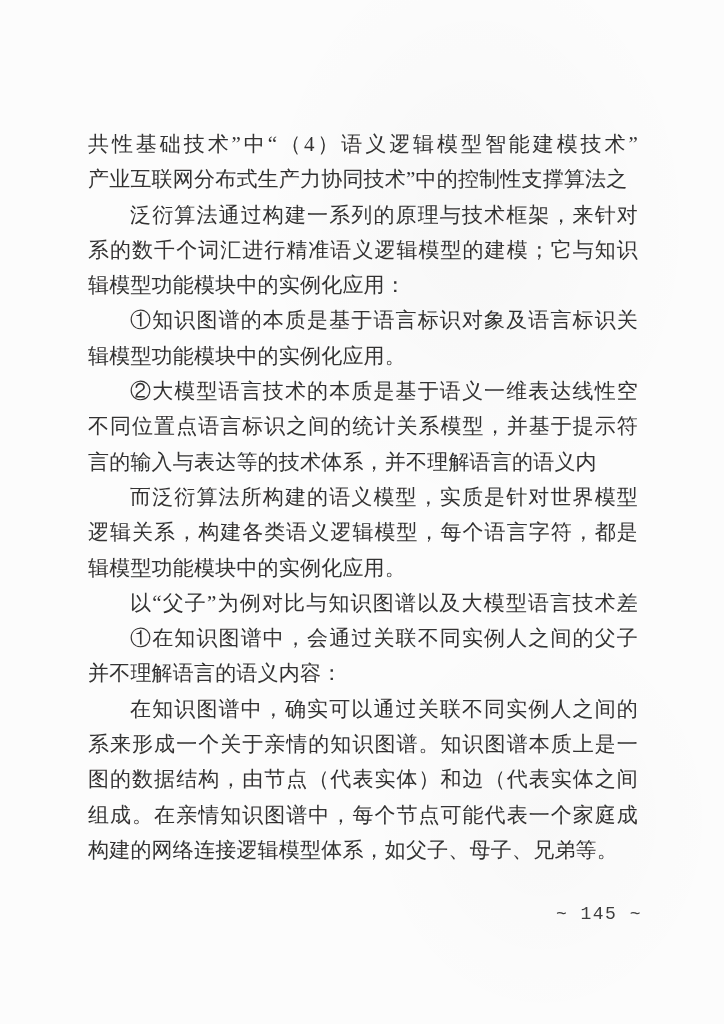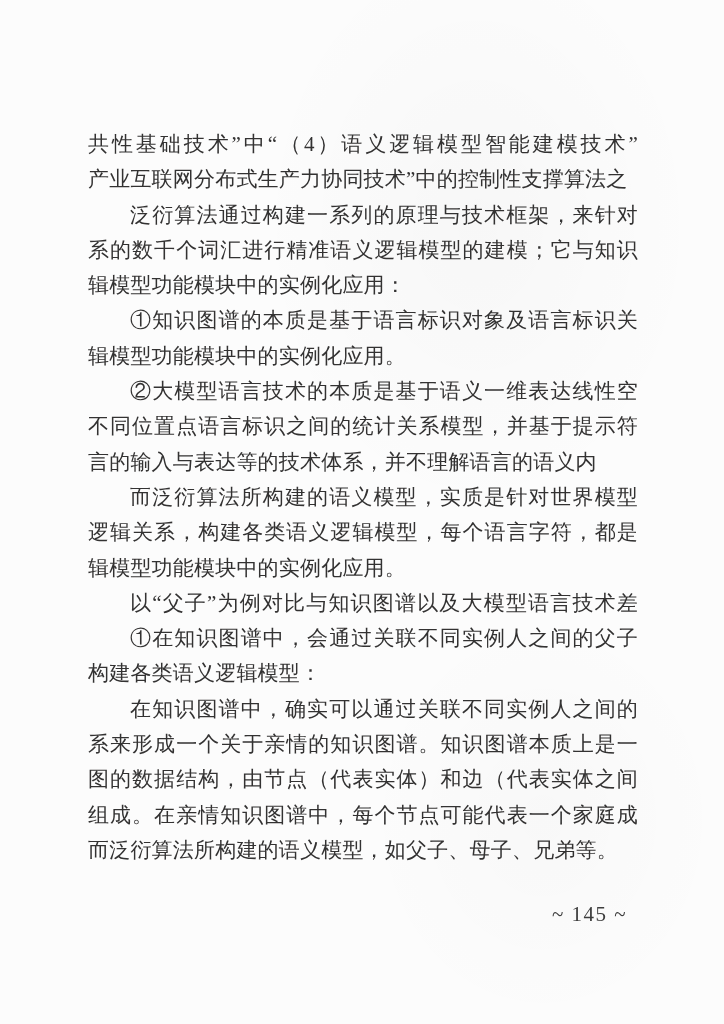--- a/index.html
+++ b/index.html
@@ -49,26 +49,26 @@
   }
   
   .ln.ind {
     padding-left: 42px;
   }
   .page-number {
     position: absolute;
     top: 901px;
     left: 552px;
     width: 90px;
-    font-size: 21px;
+    font-size: 18px;
     line-height: 26px;
     color: #3d3d3d;
-    text-align: left;
+    text-align: right;
     letter-spacing: 1.5px;
-    font-family: Liberation Serif, serif;
+    font-family: Liberation Mono, monospace;
   }
 </style>
 </head>
 <body>
 
 <div class="page">
 
   <div class="text-block">
 
     <div class="para">
@@ -98,29 +98,29 @@
       <div class="ln fill">逻辑关系，构建各类语义逻辑模型，每个语言字符，都是语义逻</div>
       <div class="ln end">辑模型功能模块中的实例化应用。</div>
     </div>
 
     <div class="para">
       <div class="ln ind fill">以“父子”为例对比与知识图谱以及大模型语言技术差异：</div>
     </div>
 
     <div class="para">
       <div class="ln ind fill">①在知识图谱中，会通过关联不同实例人之间的父子关系形</div>
-      <div class="ln end">构建各类语义逻辑模型：</div>
+      <div class="ln end">并不理解语言的语义内容：</div>
     </div>
 
     <div class="para">
       <div class="ln ind fill">在知识图谱中，确实可以通过关联不同实例人之间的父子关</div>
       <div class="ln fill">系来形成一个关于亲情的知识图谱。知识图谱本质上是一种基于</div>
       <div class="ln fill">图的数据结构，由节点（代表实体）和边（代表实体之间的关系）</div>
       <div class="ln fill">组成。在亲情知识图谱中，每个节点可能代表一个家庭成员，而</div>
-      <div class="ln end">而泛衍算法所构建的语义模型，如父子、母子、兄弟等。</div>
+      <div class="ln end">构建的网络连接逻辑模型体系，如父子、母子、兄弟等。</div>
     </div>
 
 
   </div>
 
   <div class="page-number">~ 145 ~</div>
 
 </div>
 
 </body></html>

